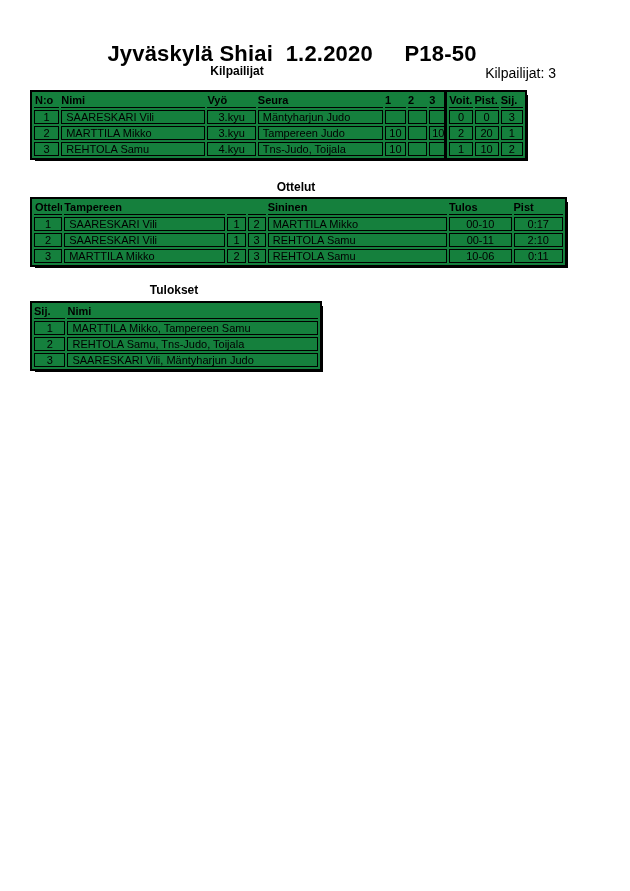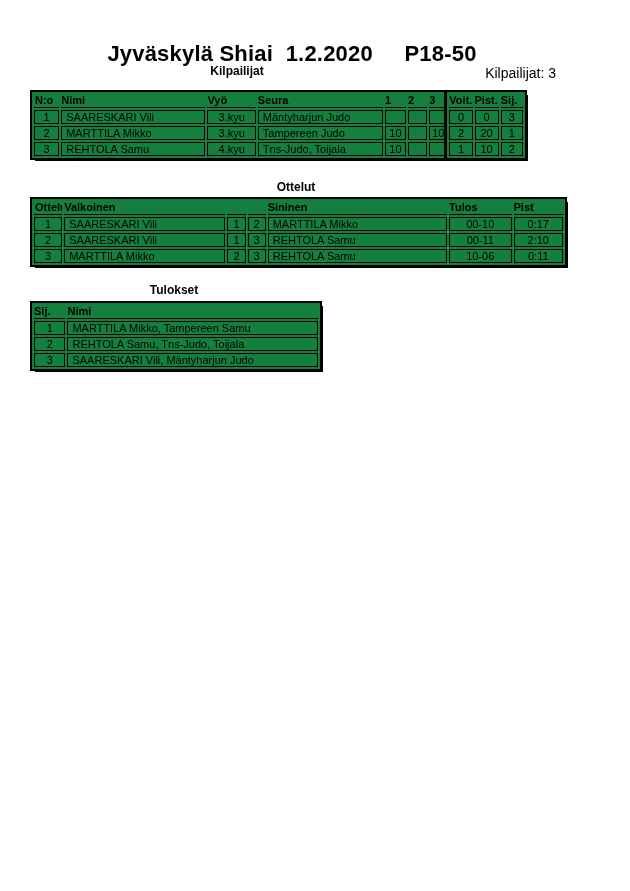--- a/index.html
+++ b/index.html
@@ -128,21 +128,21 @@
           <col style="width:160px">
           <col style="width:18px">
           <col style="width:18px">
         <col style="width:178px">
           <col style="width:62px">
           <col style="width:49px">
       </colgroup>
       <thead>
         <tr>
           <th class="l">Ottelu</th>
-          <th>Valkoinen</th>
+          <th>Tampereen</th>
           <th></th>
           <th></th>
           <th>Sininen</th>
           <th>Tulos</th>
           <th>Pist</th>
         </tr>
       </thead>
       <tbody>
         <tr>
           <td>1</td>

